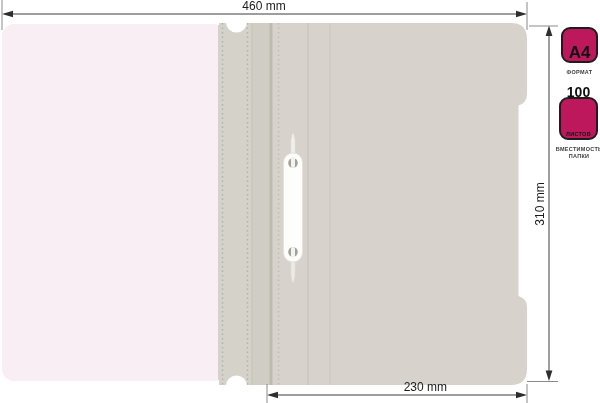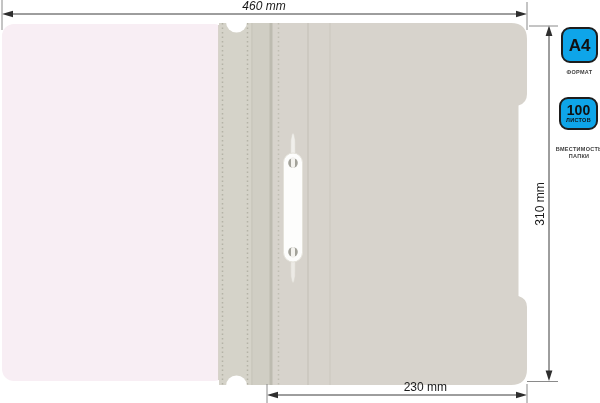--- a/index.html
+++ b/index.html
@@ -7,22 +7,22 @@
     position:relative;width:600px;height:403px;background:#ffffff;overflow:hidden;
     font-family:"Liberation Sans", sans-serif;
   }
   .stage svg{position:absolute;left:0;top:0;}
   .dim-text{
     position:absolute;font-size:12px;color:#1b1b1b;text-align:center;height:14px;line-height:13px;
     white-space:nowrap;
   }
   .dim-text.rot{transform:rotate(-90deg);transform-origin:50% 50%;}
   .badge{
-    position:absolute;box-sizing:border-box;background:#0ea5e9;border:2.5px solid #1d1d1d;
-    border-radius:9px;display:flex;flex-direction:column;align-items:center;justify-content:center;
+    position:absolute;box-sizing:border-box;background:#be185d;border:2.5px solid #1d1d1d;
+    border-radius:9px;display:flex;flex-direction:column;align-items:center;justify-content:flex-end;
   }
   .badge-big{font-size:17px;font-weight:bold;color:#111;line-height:17px;}
   .badge-big2{font-size:14px;font-weight:bold;color:#111;line-height:13px;}
   .badge-small{font-size:5.5px;font-weight:bold;color:#111;letter-spacing:0.3px;line-height:7px;}
   .badge-caption{
     position:absolute;font-size:5.5px;font-weight:bold;color:#3c3c3c;text-align:center;
     letter-spacing:0.3px;line-height:7px;
   }
 </style>
 </head>
@@ -76,30 +76,30 @@
       <line x1="527" y1="381.5" x2="558" y2="381.5" stroke="#8a8a8a"></line>
 
       <line x1="272" y1="395" x2="521" y2="395"></line>
       <polygon points="267,395 278,391.7 278,398.3" fill="#2e2e2e" stroke="none"></polygon>
       <polygon points="527,395 516,391.7 516,398.3" fill="#2e2e2e" stroke="none"></polygon>
       <line x1="267" y1="384" x2="267" y2="403" stroke="#8a8a8a"></line>
       <line x1="527" y1="384" x2="527" y2="403" stroke="#8a8a8a"></line>
     </g>
   </svg>
 
-  <div class="dim-text" style="left:214px;top:0px;width:100px;font-style:italic;">460 mm</div>
+  <div class="dim-text" style="left:214px;top:0px;width:100px;">460 mm</div>
   <div class="dim-text rot" style="left:513px;top:197px;width:56px;">310 mm</div>
   <div class="dim-text" style="left:347px;top:381px;width:100px;text-align:right;">230 mm</div>
 
   <div class="badge" style="left:561px;top:27px;width:37px;height:36px;">
     <div class="badge-big">A4</div>
   </div>
   <div class="badge-caption" style="left:552px;top:69px;width:55px;">ФОРМАТ</div>
 
-  <div class="badge" style="left:559px;top:97px;width:39px;height:33px;">
+  <div class="badge" style="left:559px;top:97px;width:39px;height:43px;gap:32px;">
     <div class="badge-big2">100</div>
     <div class="badge-small">ЛИСТОВ</div>
   </div>
   <div class="badge-caption" style="left:549px;top:146px;width:60px;">
     <div>ВМЕСТИМОСТЬ</div>
     <div>ПАПКИ</div>
   </div>
 
 </div>
 

